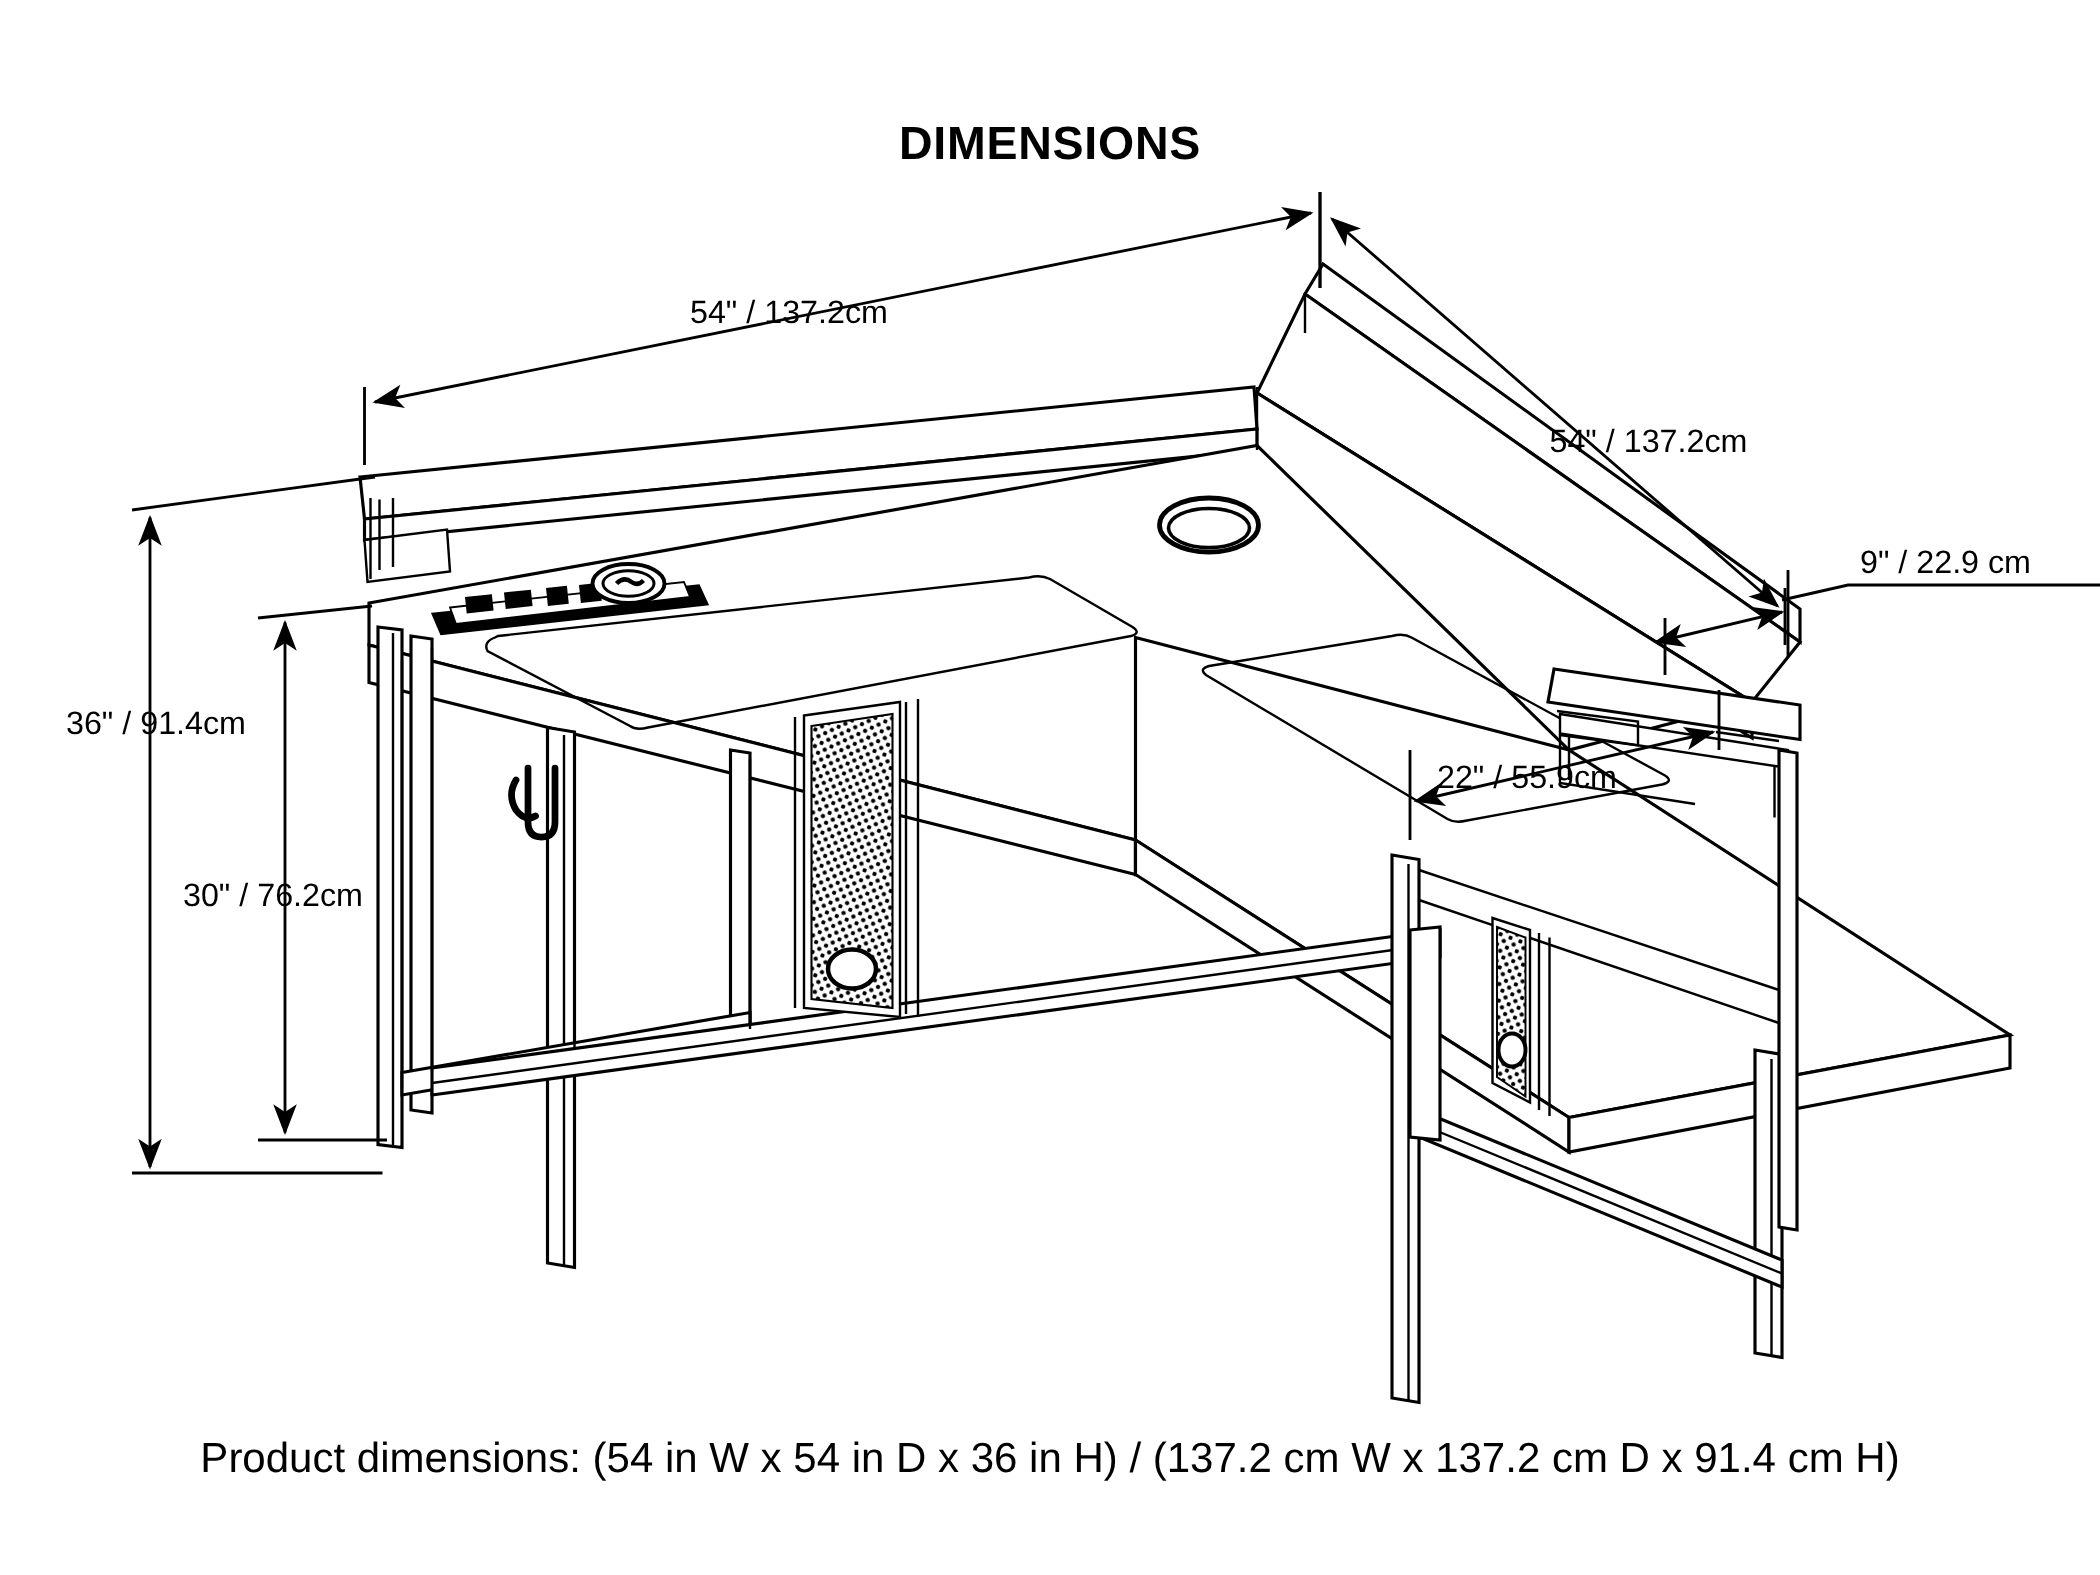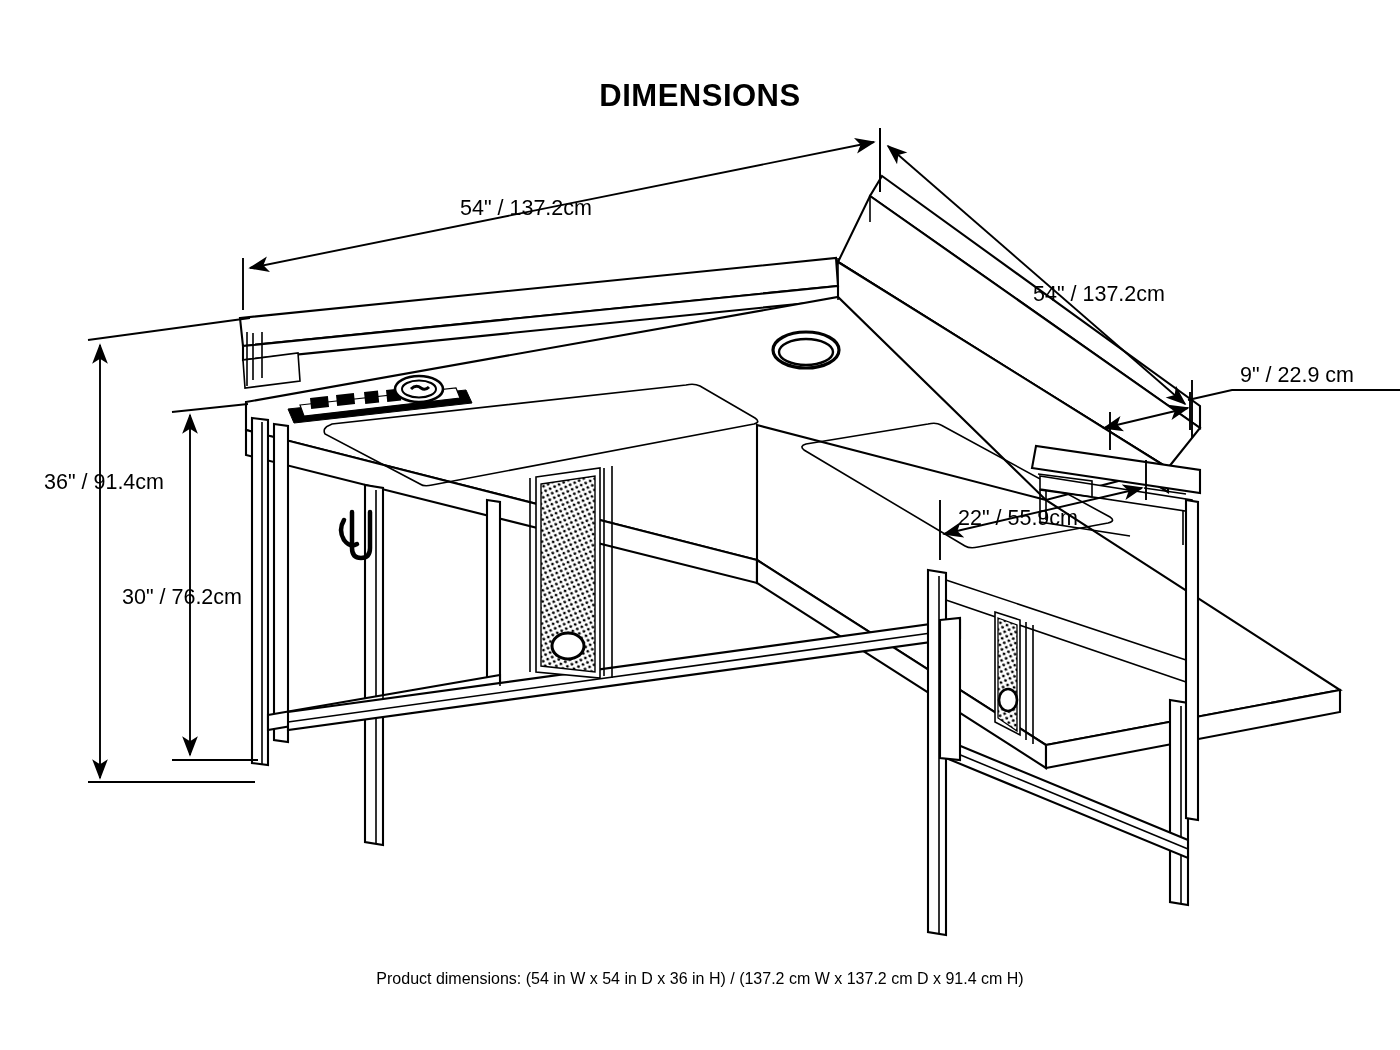--- a/index.html
+++ b/index.html
@@ -32,21 +32,21 @@
     font-weight: bold;
     letter-spacing: 0.5px;
     color: #000000;
   }
   .caption {
     position: absolute;
     bottom: 62px;
     left: 0;
     width: 1400px;
     text-align: center;
-    font-size: 16px;
+    font-size: 28px;
     font-weight: normal;
     color: #000000;
   }
   svg.drawing {
     position: absolute;
     top: 0;
     left: 0;
     width: 1400px;
     height: 1050px;
   }

